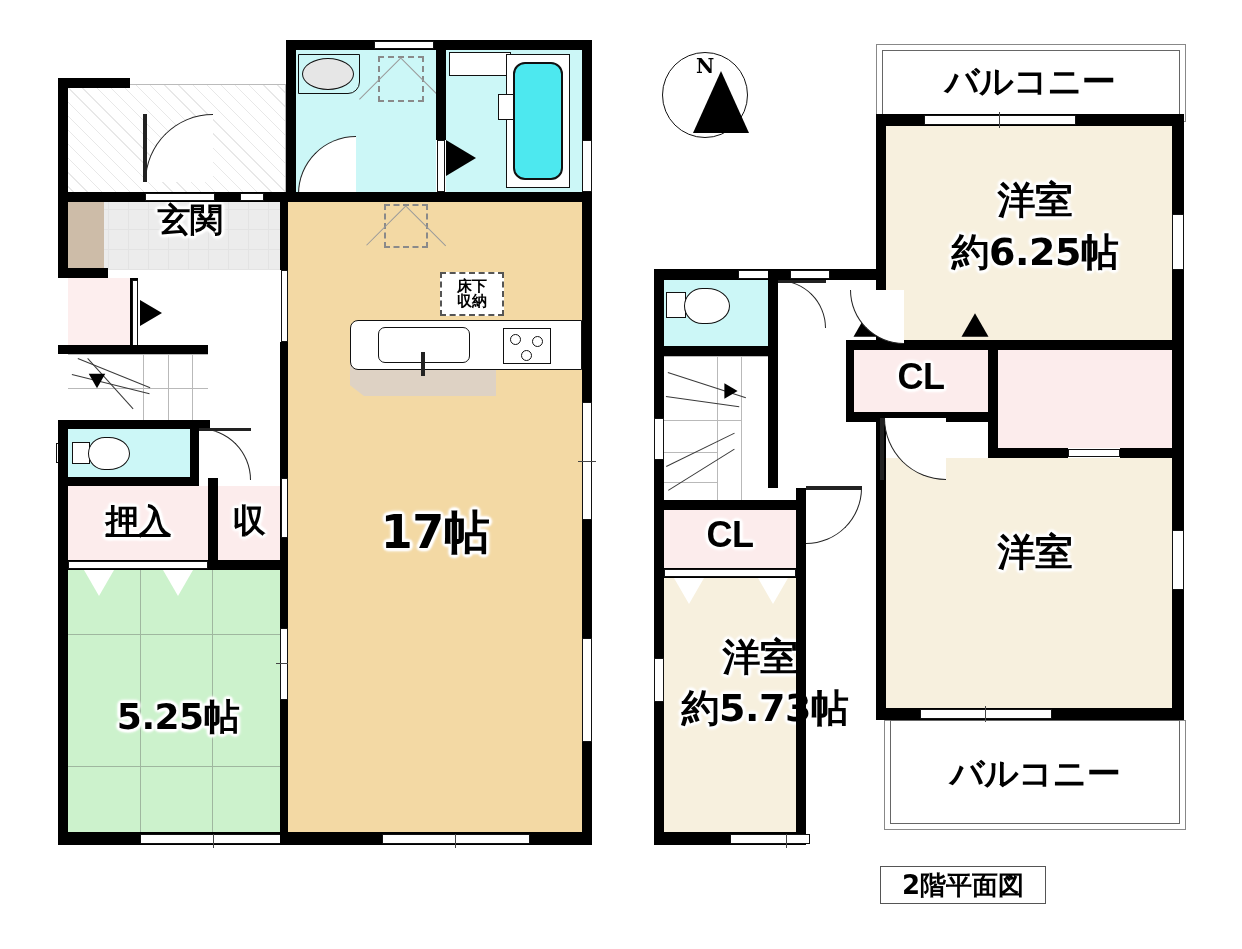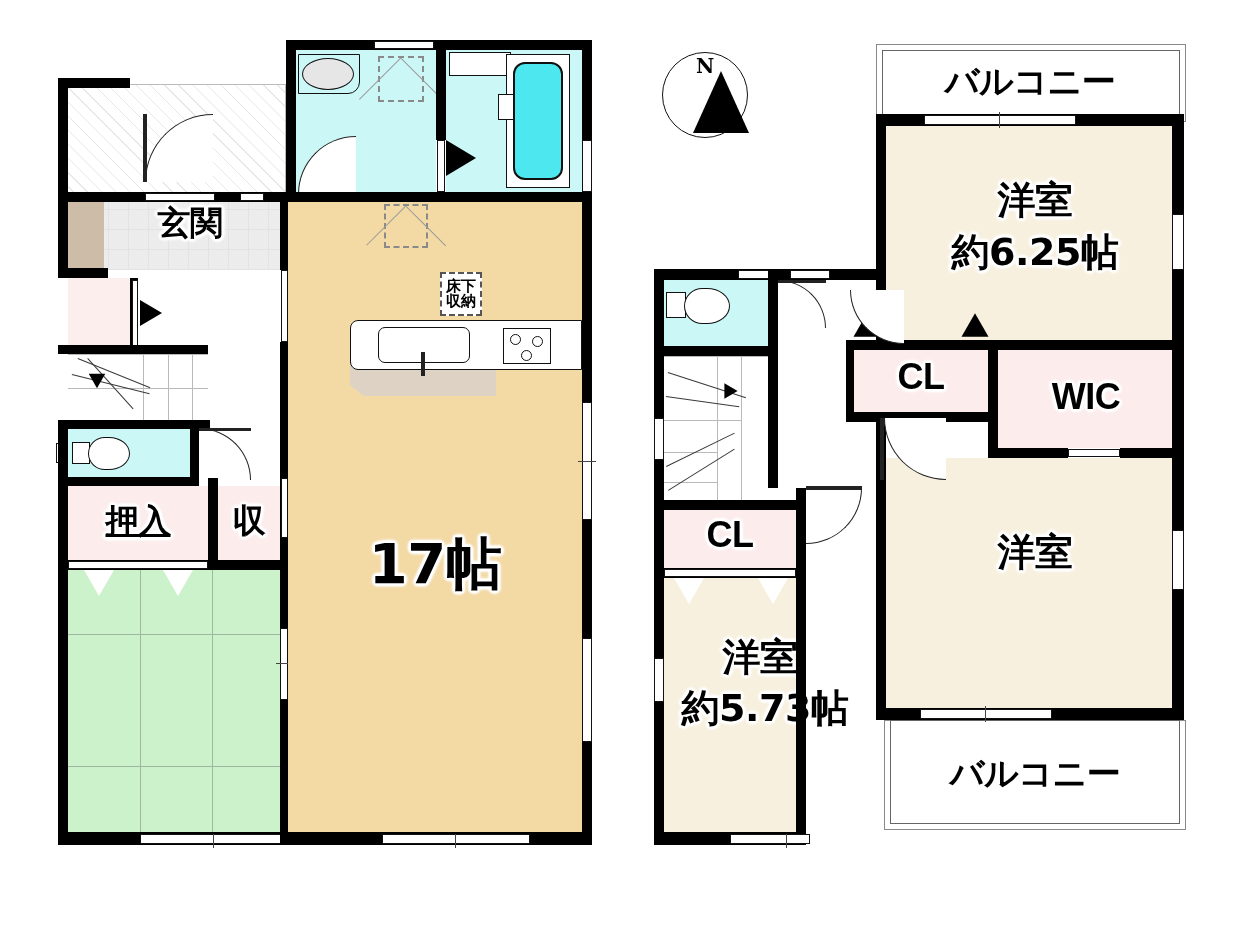--- a/index.html
+++ b/index.html
@@ -104,21 +104,21 @@
   <div class="thin" style="left:62px;top:84px;width:224px;height:110px;border-color:#bbb;"></div>
 
   <div class="swing sw-tl" style="left:145px;top:114px;width:68px;height:68px;"></div>
   <div class="line" style="left:143px;top:114px;width:4px;height:68px;"></div>
 
   <div class="wall" style="left:58px;top:78px;width:10px;height:120px;"></div>
   <div class="wall" style="left:58px;top:78px;width:72px;height:10px;"></div>
 
   <div class="room f-entry tilegrid" style="left:68px;top:198px;width:218px;height:72px;"></div>
   <div class="room f-step" style="left:68px;top:198px;width:36px;height:72px;"></div>
-  <div class="lab l1" style="left:120px;top:206px;width:140px;">玄関</div>
+  <div class="lab l1" style="left:120px;top:206px;width:140px;font-family:Liberation Mono, monospace;">玄関</div>
 
   <div class="wall" style="left:58px;top:192px;width:228px;height:10px;"></div>
   <div class="win" style="left:145px;top:193px;width:70px;height:8px;"></div>
   <div class="win" style="left:240px;top:193px;width:24px;height:8px;"></div>
 
   <div class="wall" style="left:58px;top:192px;width:10px;height:86px;"></div>
   <div class="wall" style="left:58px;top:268px;width:50px;height:10px;"></div>
 
   <div class="room f-white" style="left:68px;top:278px;width:218px;height:190px;"></div>
 
@@ -165,20 +165,21 @@
   <div class="win" style="left:68px;top:561px;width:140px;height:8px;"></div>
 
   <div class="room f-tatami" style="left:68px;top:570px;width:220px;height:262px;"></div>
   <div class="gline" style="left:140px;top:570px;width:1px;height:262px;"></div>
   <div class="gline" style="left:212px;top:570px;width:1px;height:262px;"></div>
   <div class="gline" style="left:68px;top:634px;width:220px;height:1px;"></div>
   <div class="gline" style="left:68px;top:766px;width:220px;height:1px;"></div>
   <div class="tri-dn-w" style="left:84px;top:570px;"></div>
   <div class="line" style="left:69px;top:570px;width:30px;height:0;border-top:0;"></div>
   <div class="tri-dn-w" style="left:163px;top:570px;"></div>
+  <div class="lab l2" style="left:58px;top:698px;width:240px;">5.25帖</div>
   <div class="wall" style="left:58px;top:570px;width:10px;height:275px;"></div>
   <div class="wall" style="left:58px;top:832px;width:230px;height:13px;"></div>
   <div class="win" style="left:140px;top:834px;width:148px;height:10px;"></div>
   <div class="winline" style="left:213px;top:834px;width:1px;height:14px;"></div>
   <div class="wall" style="left:280px;top:570px;width:8px;height:58px;"></div>
   <div class="win" style="left:280px;top:628px;width:8px;height:72px;"></div>
   <div class="winline" style="left:276px;top:663px;width:16px;height:1px;"></div>
   <div class="wall" style="left:280px;top:700px;width:8px;height:145px;"></div>
 
   <div class="wall" style="left:286px;top:40px;width:306px;height:10px;"></div>
@@ -207,35 +208,35 @@
   <div class="arrow-r" style="left:446px;top:140px;border-left-width:30px;border-top-width:18px;border-bottom-width:18px;"></div>
   <div class="win" style="left:582px;top:140px;width:10px;height:52px;"></div>
   <div class="wall" style="left:582px;top:40px;width:10px;height:100px;"></div>
   <div class="wall" style="left:446px;top:192px;width:146px;height:10px;"></div>
 
   <div class="room f-ldk" style="left:288px;top:202px;width:294px;height:630px;"></div>
   <div class="dashbox" style="left:384px;top:204px;width:44px;height:44px;">
     <div class="x1"></div>
       <div class="x2"></div>
   </div>
-  <div class="fukalab" style="left:440px;top:272px;width:42px;height:44px;flex-direction:column;">
+  <div class="fukalab" style="left:440px;top:272px;width:64px;height:44px;flex-direction:column;">
     <span>床下</span>
     <span>収納</span>
   </div>
 
   <div class="room f-counter" style="left:350px;top:320px;width:146px;height:76px;clip-path:polygon(14px 0,100% 0,100% 100%,14px 100%,0 86%,0 14%);"></div>
   <div class="fixture" style="left:350px;top:320px;width:232px;height:50px;border-radius:8px 0 0 8px;"></div>
   <div class="fixture" style="left:378px;top:327px;width:92px;height:36px;border-radius:7px;"></div>
   <div class="line" style="left:421px;top:352px;width:4px;height:24px;"></div>
   <div class="fixture" style="left:503px;top:328px;width:48px;height:36px;"></div>
   <div class="fixture oval" style="left:510px;top:334px;width:11px;height:11px;"></div>
   <div class="fixture oval" style="left:532px;top:336px;width:11px;height:11px;"></div>
   <div class="fixture oval" style="left:521px;top:350px;width:11px;height:11px;"></div>
 
-  <div class="lab big" style="left:330px;top:534px;width:210px;font-size:56px;">17帖</div>
+  <div class="lab big" style="left:330px;top:508px;width:210px;font-size:46px;">17帖</div>
 
   <div class="wall" style="left:280px;top:202px;width:8px;height:68px;"></div>
   <div class="win" style="left:281px;top:270px;width:7px;height:72px;"></div>
   <div class="wall" style="left:280px;top:342px;width:8px;height:136px;"></div>
   <div class="wall" style="left:582px;top:202px;width:10px;height:200px;"></div>
   <div class="win" style="left:582px;top:402px;width:10px;height:118px;"></div>
   <div class="winline" style="left:578px;top:461px;width:18px;height:1px;"></div>
   <div class="wall" style="left:582px;top:520px;width:10px;height:118px;"></div>
   <div class="win" style="left:582px;top:638px;width:10px;height:104px;"></div>
   <div class="wall" style="left:582px;top:742px;width:10px;height:103px;"></div>
@@ -274,21 +275,20 @@
   <div class="tri-up" style="left:960px;top:312px;transform:scale(.9);"></div>
   <div class="room f-western" style="left:846px;top:306px;width:330px;height:34px;z-index:-1;"></div>
 
   <div class="room f-closet" style="left:854px;top:350px;width:134px;height:62px;"></div>
   <div class="lab" style="left:854px;top:358px;width:134px;font-size:36px;font-family:'Liberation Sans',sans-serif;">CL</div>
   <div class="wall" style="left:844px;top:340px;width:10px;height:82px;"></div>
   <div class="wall" style="left:988px;top:340px;width:10px;height:82px;"></div>
   <div class="wall" style="left:844px;top:412px;width:154px;height:10px;"></div>
 
   <div class="room f-closet" style="left:998px;top:350px;width:176px;height:98px;"></div>
-  <div class="lab" style="left:998px;top:378px;width:176px;font-size:36px;font-family:'Liberation Sans',sans-serif;">WIC</div>
   <div class="wall" style="left:988px;top:340px;width:10px;height:118px;"></div>
   <div class="wall" style="left:1172px;top:340px;width:12px;height:118px;"></div>
   <div class="wall" style="left:988px;top:448px;width:80px;height:10px;"></div>
   <div class="wall" style="left:1120px;top:448px;width:64px;height:10px;"></div>
   <div class="win" style="left:1068px;top:449px;width:52px;height:8px;"></div>
 
   <div class="room f-white" style="left:790px;top:280px;width:56px;height:230px;"></div>
 
   <div class="room f-water" style="left:664px;top:280px;width:104px;height:66px;"></div>
   <div class="fixture" style="left:666px;top:292px;width:20px;height:26px;"></div>
@@ -356,13 +356,14 @@
   <div class="swing sw-bl" style="left:884px;top:418px;width:62px;height:62px;"></div>
   <div class="line" style="left:880px;top:418px;width:4px;height:62px;"></div>
   <div class="swing sw-br" style="left:806px;top:488px;width:56px;height:56px;"></div>
   <div class="line" style="left:806px;top:486px;width:56px;height:4px;"></div>
   <div class="swing sw-bl" style="left:850px;top:290px;width:54px;height:54px;"></div>
 
   <div class="thin" style="left:884px;top:720px;width:302px;height:110px;border-color:#888;"></div>
   <div class="thin" style="left:890px;top:720px;width:290px;height:104px;border-color:#666;"></div>
   <div class="lab med" style="left:890px;top:755px;width:290px;font-size:34px;">バルコニー</div>
 
+  <div class="caption" style="left:880px;top:866px;width:166px;height:38px;line-height:32px;">2階平面図</div>
 </div>
 
 </body></html>

